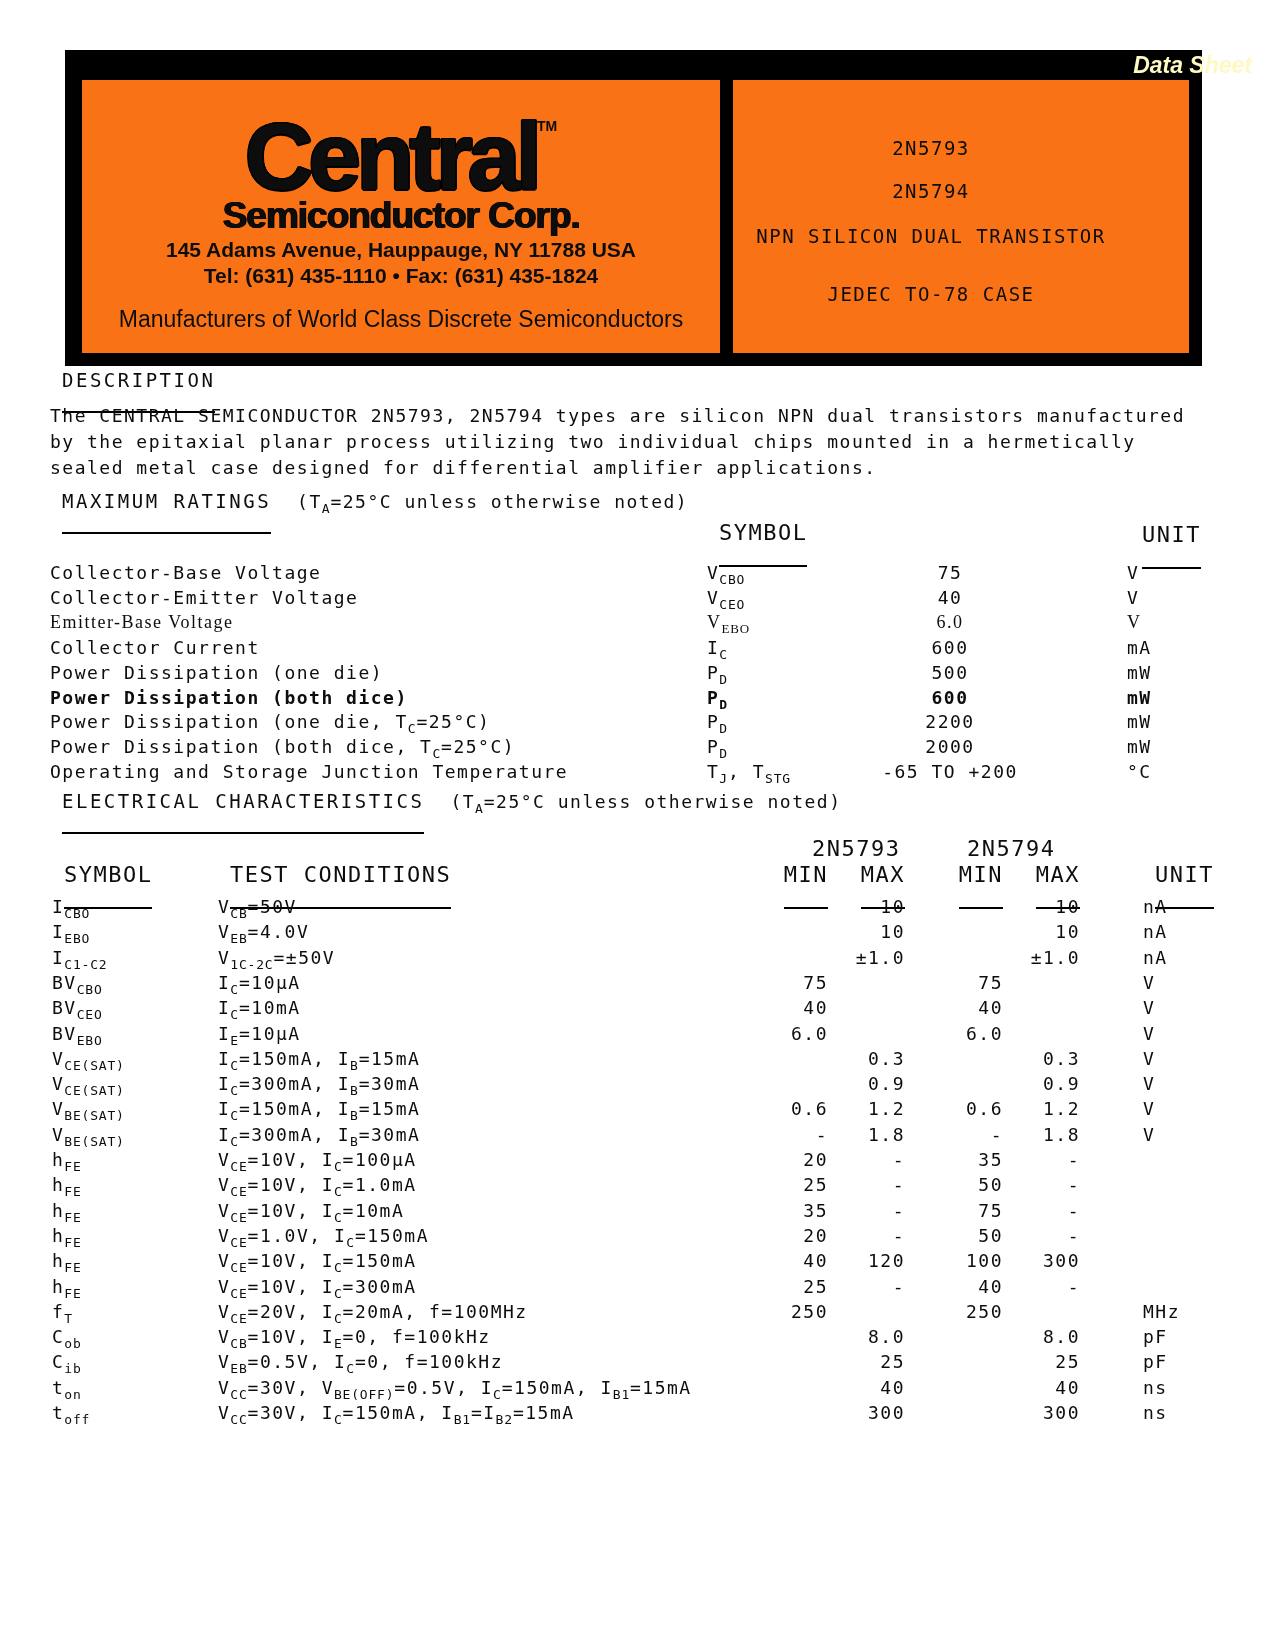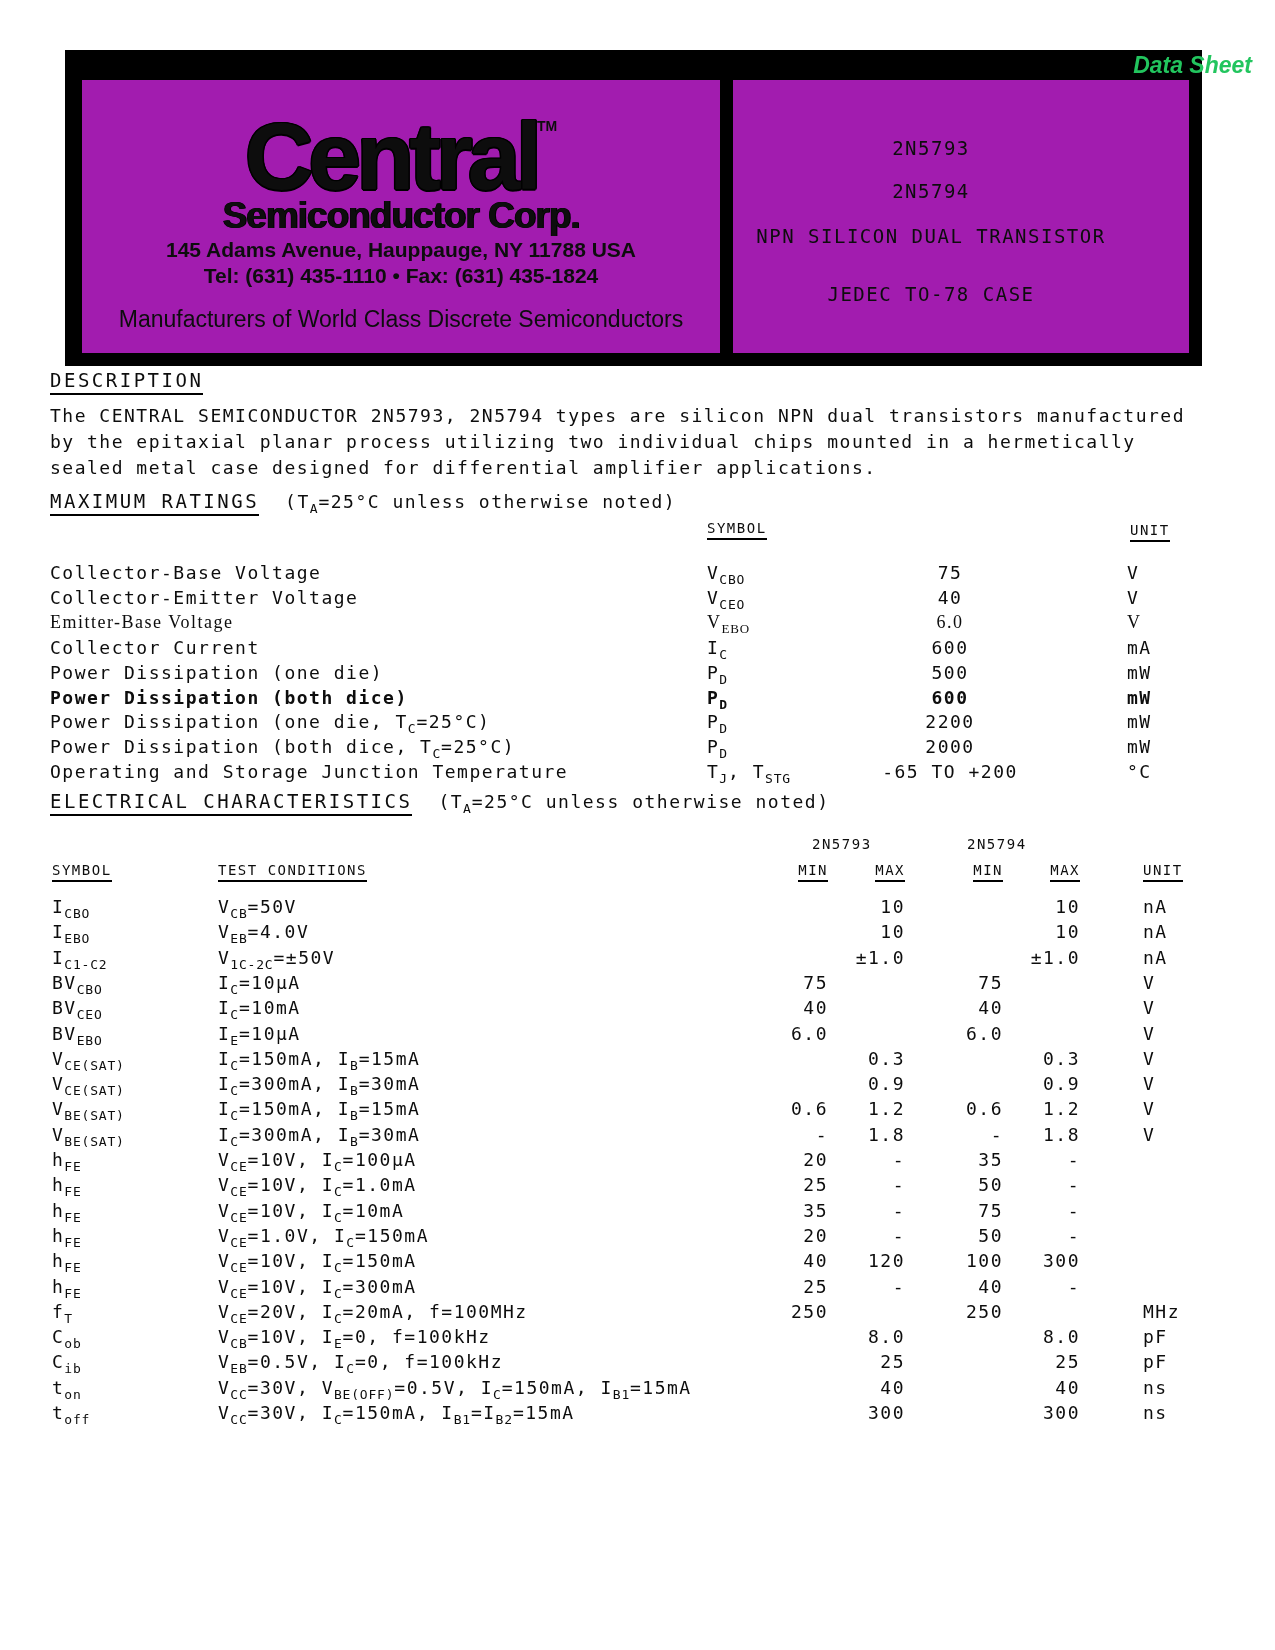--- a/index.html
+++ b/index.html
@@ -3,40 +3,40 @@
 <meta charset="utf-8">
 <style>
   html,body{margin:0;padding:0;background:#ffffff;}
   .page{position:relative;width:1275px;height:1650px;background:#ffffff;overflow:hidden;
         font-family:"DejaVu Sans Mono",monospace;color:#0d0d0d;}
   .abs{position:absolute;}
   .c{position:absolute;white-space:nowrap;}
   
   .frame{position:absolute;left:65px;top:50px;width:1137px;height:316px;background:#000;}
   .banner{position:absolute;left:0;top:0;width:1187px;height:30px;text-align:right;
-          color:#22c55e;font:italic 900 23px/30px "Liberation Sans",sans-serif;letter-spacing:0px;}
-  .whitebox{position:absolute;top:30px;height:273px;background:#a21caf;}
+          color:#fef9c3;font:italic 900 23px/30px "Liberation Sans",sans-serif;letter-spacing:0px;}
+  .whitebox{position:absolute;top:30px;height:273px;background:#f97316;}
   .companybox{left:17px;width:638px;}
   .productbox{left:668px;width:456px;}
   .companybox .line{position:absolute;left:0;right:0;text-align:center;white-space:nowrap;}
   .logo{top:36px;font:bold 95px/80px "Liberation Sans",sans-serif;letter-spacing:-5px;
         text-shadow:1.5px 0 0 #000,-1.5px 0 0 #000,0 1.5px 0 #000,0 -1.5px 0 #000,
                     1px 1px 0 #000,-1px -1px 0 #000,1px -1px 0 #000,-1px 1px 0 #000;}
   .logo-tm{font:bold 14px "Liberation Sans",sans-serif;letter-spacing:0;vertical-align:58px;text-shadow:none;}
   .logo-sub{top:120px;font:bold 37px/32px "Liberation Sans",sans-serif;letter-spacing:-1px;
         text-shadow:1px 0 0 #000,-0.5px 0 0 #000;}
   .addr{top:158px;font:bold 21px/24px "Liberation Sans",sans-serif;}
   .phone{top:184px;font:bold 21px/24px "Liberation Sans",sans-serif;}
   .tagline{top:226px;font:normal 23px/26px "Liberation Sans",sans-serif;}
   .productbox .pline{position:absolute;left:0;right:60px;text-align:center;white-space:nowrap;
         font-size:19px;letter-spacing:1.5px;}
   
-  .tw{font-size:14px;letter-spacing:1.5px;}
+  .tw{font-size:22px;letter-spacing:1.5px;}
   .head{font-size:19px;letter-spacing:2.5px;}
-  .ul{border-bottom:2.5px solid #000;padding-bottom:2px;display:inline-block;}
+  .ul{border-bottom:2.5px solid #000;padding-bottom:20px;display:inline-block;margin-left:12px;}
   .note{margin-left:26px;font-size:18px;letter-spacing:1.5px;}
   .para{position:absolute;left:50px;top:403px;width:1150px;font-size:18px;
         letter-spacing:1.5px;line-height:26px;}
   .sb{font-size:13px;letter-spacing:0.8px;position:relative;top:5px;}
   .row{position:absolute;left:0;width:100%;height:26px;font-size:18px;letter-spacing:1.5px;}
   
   .mr-label{left:50px;} .mr-sym{left:707px;}
   .mr-val{left:825px;width:250px;text-align:center;}
   .mr-unit{left:1127px;}
   

